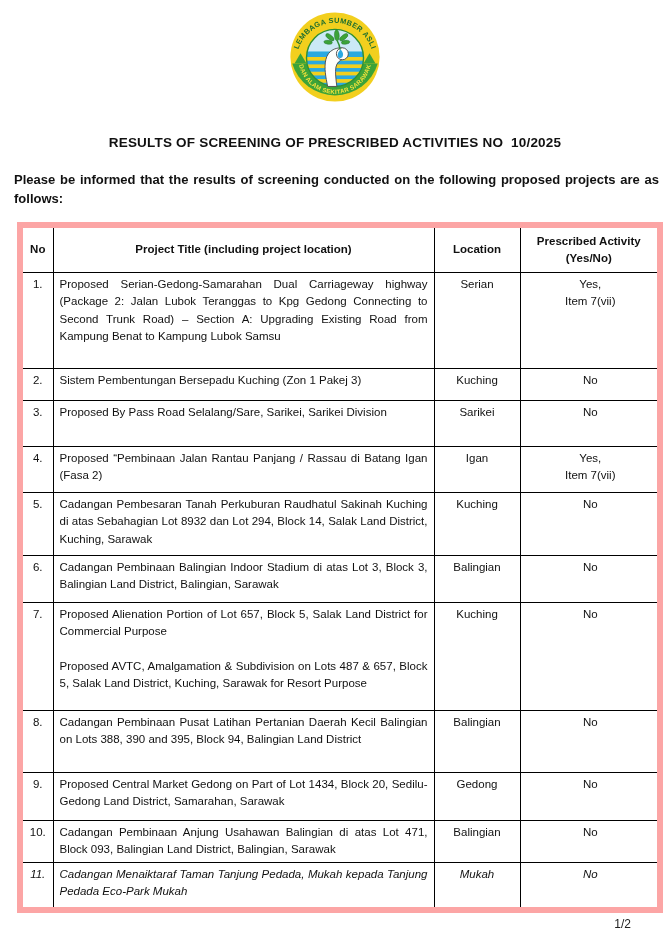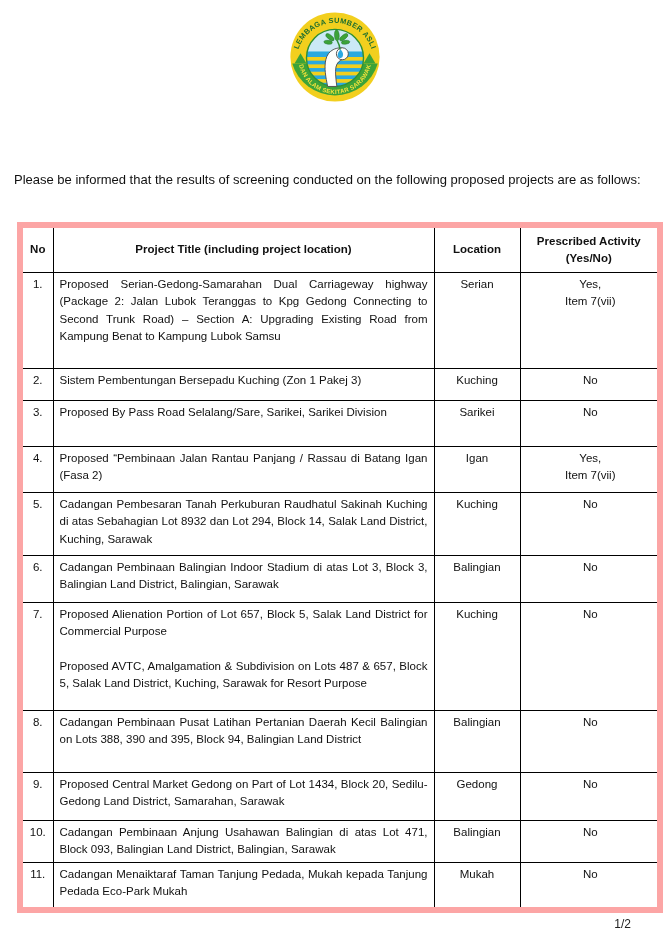--- a/index.html
+++ b/index.html
@@ -21,20 +21,21 @@
   .doc-title {
     position: absolute; top: 135px; left: 0; width: 100%;
     text-align: center; font-size: 13.5px; font-weight: bold;
     letter-spacing: 0.2px; white-space: pre-wrap; color: #111;
   }
 
   .intro {
     position: absolute; top: 171px; left: 14px; width: 645px;
     font-size: 13px; line-height: 1.45; color: #111;
     text-align: justify;
+    font-weight: bold;
   }
 
   table.results {
     position: absolute; top: 222px; left: 17px;
     width: 640px; border-collapse: collapse; table-layout: fixed;
     border: 6px solid #fca5a5;
     font-size: 11.5px; color: #111;
   }
   .results th, .results td {
     border: 1px solid #000;
@@ -60,21 +61,21 @@
   tbody tr:nth-child(1)  { height: 96px; }
   tbody tr:nth-child(2)  { height: 32px; }
   tbody tr:nth-child(3)  { height: 46px; }
   tbody tr:nth-child(4)  { height: 46px; }
   tbody tr:nth-child(5)  { height: 63px; }
   tbody tr:nth-child(6)  { height: 47px; }
   tbody tr:nth-child(7)  { height: 108px; }
   tbody tr:nth-child(8)  { height: 62px; }
   tbody tr:nth-child(9)  { height: 48px; }
   tbody tr:nth-child(10) { height: 33px; }
-  tbody tr:nth-child(11) { height: 48px; }
+  tbody tr:nth-child(11) { height: 48px; font-style: italic; }
 
   .page-number {
     position: absolute; top: 917px; right: 39px;
     font-size: 12px; color: #222;
   }
 </style>
 </head>
 <body>
 
 <div class="page">
@@ -127,20 +128,21 @@
 
       <text font-size="8" font-weight="bold" fill="#1D6E2F" letter-spacing="0.4" font-family="Liberation Sans, sans-serif">
         <textPath href="#arcTop" startOffset="50%" text-anchor="middle">LEMBAGA SUMBER ASLI</textPath>
       </text>
       <text font-size="6.6" font-weight="bold" fill="#F5E23C" letter-spacing="0.3" font-family="Liberation Sans, sans-serif">
         <textPath href="#arcBottom" startOffset="50%" text-anchor="middle">DAN ALAM SEKITAR SARAWAK</textPath>
       </text>
     </svg>
   </div>
 
+  <div class="doc-title">RESULTS OF SCREENING OF PRESCRIBED ACTIVITIES NO  10/2025</div>
 
   <div class="intro">Please be informed that the results of screening conducted on the following proposed projects are as follows:</div>
 
   <table class="results">
     <colgroup>
       <col class="c-no">
         <col class="c-ti">
         <col class="c-lo">
         <col class="c-pa">
     </colgroup>

